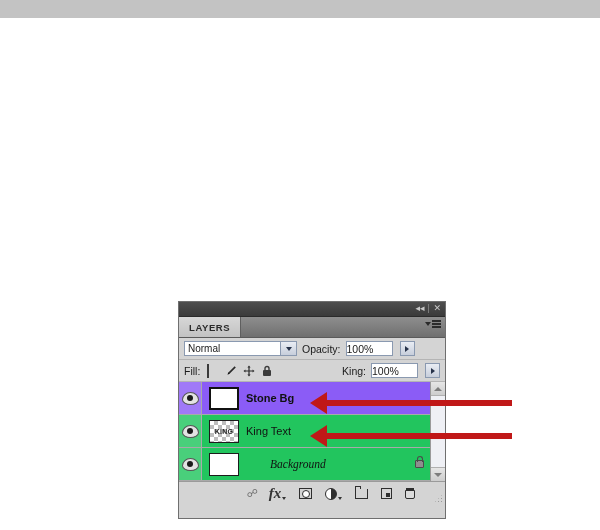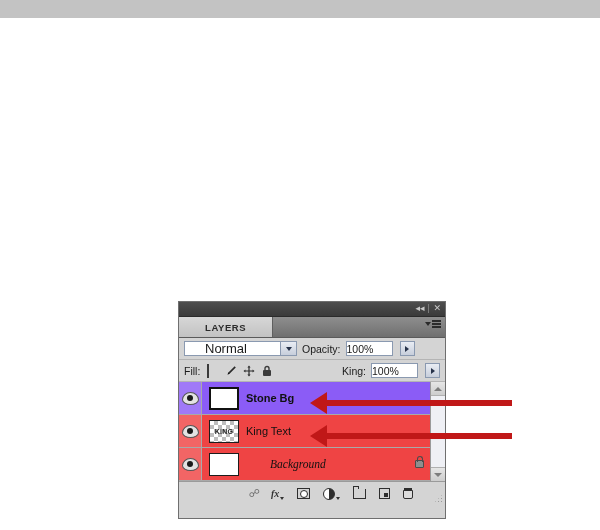--- a/index.html
+++ b/index.html
@@ -39,21 +39,21 @@
 
   
   .tab-strip {
     position: relative; height: 20px;
     background: linear-gradient(#8e8e8e, #6f6f6f);
     border-bottom: 1px solid #5a5a5a;
     display: flex; align-items: stretch;
   }
   .tab {
     background: linear-gradient(#d7d7d7, #c2c2c2);
-    padding: 0 26px;
+    padding: 0 10px;
     display: flex; align-items: center;
     font-size: 9.5px; font-weight: bold; letter-spacing: .6px;
     color: #2b2b2b;
     border-right: 1px solid #5f5f5f;
     text-align: center;
   }
   .panel-menu { position:absolute; right:4px; top:3px; display:flex; align-items:center; gap:1px; cursor:pointer; }
   .pm-tri { width:0;height:0;border-left:3px solid transparent;border-right:3px solid transparent;border-top:4px solid #2b2b2b; }
   .pm-lines { display:flex; flex-direction:column; gap:1.5px; }
   .pm-lines i { display:block; width:9px; height:1.5px; background:#2b2b2b; }
@@ -64,21 +64,21 @@
     height: 21px; padding: 0 5px;
     background: #d4d4d4;
     border-bottom: 1px solid #b4b4b4;
     gap: 5px;
   }
   .blend-select {
     position: relative;
     width: 113px; height: 15px;
     background: #fff; border: 1px solid #8a99b0;
     display: flex; align-items: center;
-    padding-left: 20px; font-size: 13px;
+    padding-left: 3px; font-size: 10px;
     box-sizing: border-box;
   }
   .blend-arrow {
     position:absolute; right:0; top:0; width:15px; height:13px;
     background: linear-gradient(#e9edf4,#c7cedb);
     border-left:1px solid #8a99b0;
     display:flex; align-items:center; justify-content:center;
   }
   .caret-down { width:0;height:0;border-left:3.5px solid transparent;border-right:3.5px solid transparent;border-top:4px solid #26324a; }
   .caret-right { width:0;height:0;border-top:3.5px solid transparent;border-bottom:3.5px solid transparent;border-left:4px solid #26324a; }
@@ -111,21 +111,21 @@
   }
   .spacer-flex { flex: 1; }
 
   
   .rows-wrap { position: relative; display:flex; height: 99px; background:#fff; }
   .rows { flex:1; }
   .layer-row {
     display:flex; align-items:center;
     height: 32px;
     border-bottom: 1px solid #a9a9a9;
-    background: #ef4444;
+    background: #22c55e;
     position: relative;
   }
   .layer-row.selected { background: #8b5cf6; }
   .eye-cell {
     width: 22px; height: 32px;
     display:flex; align-items:center; justify-content:center;
     border-right: 1px solid #a9a9a9;
     background: rgba(255,255,255,0.18);
   }
   .eye {
@@ -181,21 +181,21 @@
   
   .panel-footer {
     position:relative; height: 23px;
     background: #d4d4d4;
     border-top: 1px solid #9a9a9a;
     display:flex; align-items:center; justify-content:center;
     gap: 13px; padding-left: 38px;
   }
   .fticon { display:flex; align-items:center; justify-content:center; height:16px; color:#333; }
   .ic-link { font-size:11px; color:#6f6f6f; letter-spacing:-2px; }
-  .ic-fx { font-family:"Liberation Serif", serif; font-style:italic; font-weight:bold; font-size:10px; }
+  .ic-fx { font-family:"Liberation Serif", serif; font-style:italic; font-weight:bold; font-size:15px; }
   .tiny-tri { width:0;height:0;border-left:2.5px solid transparent;border-right:2.5px solid transparent;border-top:3px solid #333; margin-left:1px; align-self:flex-end; margin-bottom:2px;}
   .ic-mask { width:13px;height:11px;border:1.5px solid #2e2e2e;display:flex;align-items:center;justify-content:center;box-sizing:border-box;}
   .ic-mask i{display:block;width:6px;height:6px;border-radius:50%;background:#fff;border:1px solid #2e2e2e;}
   .ic-adj { width:12px;height:12px;border-radius:50%;border:1.5px solid #2e2e2e;background:linear-gradient(to right,#fff 0 50%, #2e2e2e 50% 100%); box-sizing:border-box;}
   .ic-folder{ width:13px;height:10px;border:1.5px solid #2e2e2e;border-top:none;box-sizing:border-box;position:relative;}
   .ic-folder::before{content:"";position:absolute;left:-1.5px;top:-3px;width:6px;height:3px;border:1.5px solid #2e2e2e;border-bottom:none;box-sizing:border-box;}
   .ic-newlayer{ width:11px;height:11px;border:1.5px solid #2e2e2e;box-sizing:border-box;position:relative;}
   .ic-newlayer::after{content:"";position:absolute;right:1px;bottom:1px;width:4px;height:4px;background:#2e2e2e;}
   .ic-trash{ width:10px;height:11px;position:relative;}
   .ic-trash::before{content:"";position:absolute;left:0;top:2px;width:10px;height:9px;border:1.5px solid #2e2e2e;border-radius:0 0 2px 2px;box-sizing:border-box;background:#dcdcdc;}

